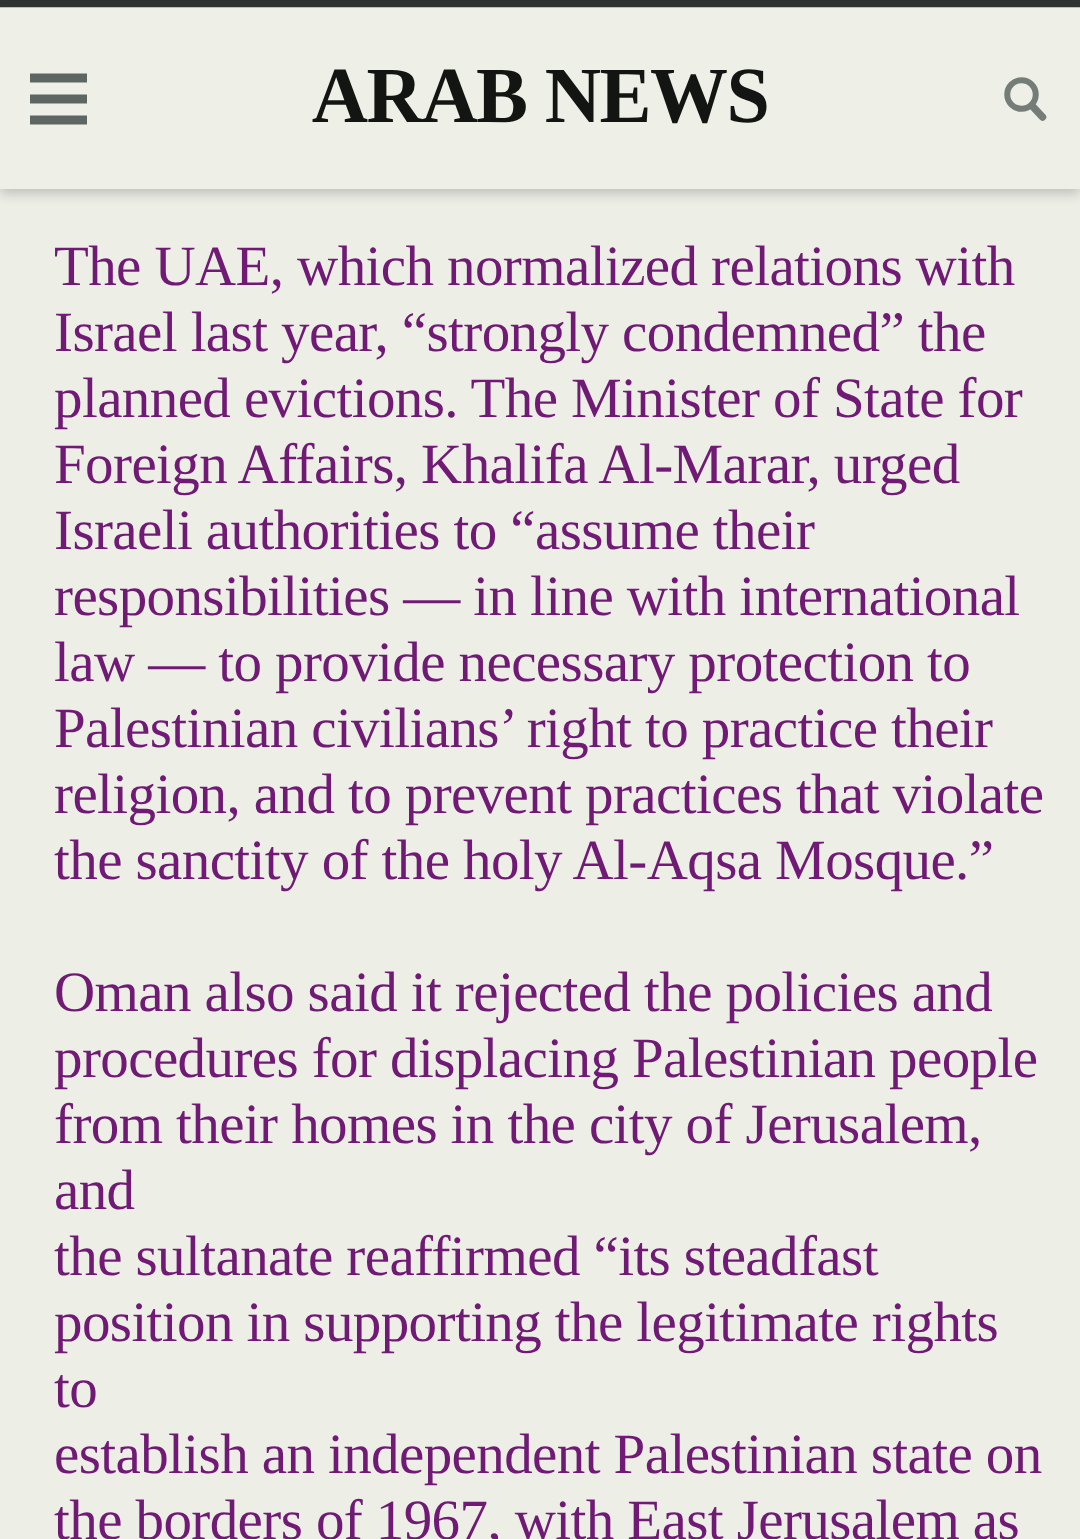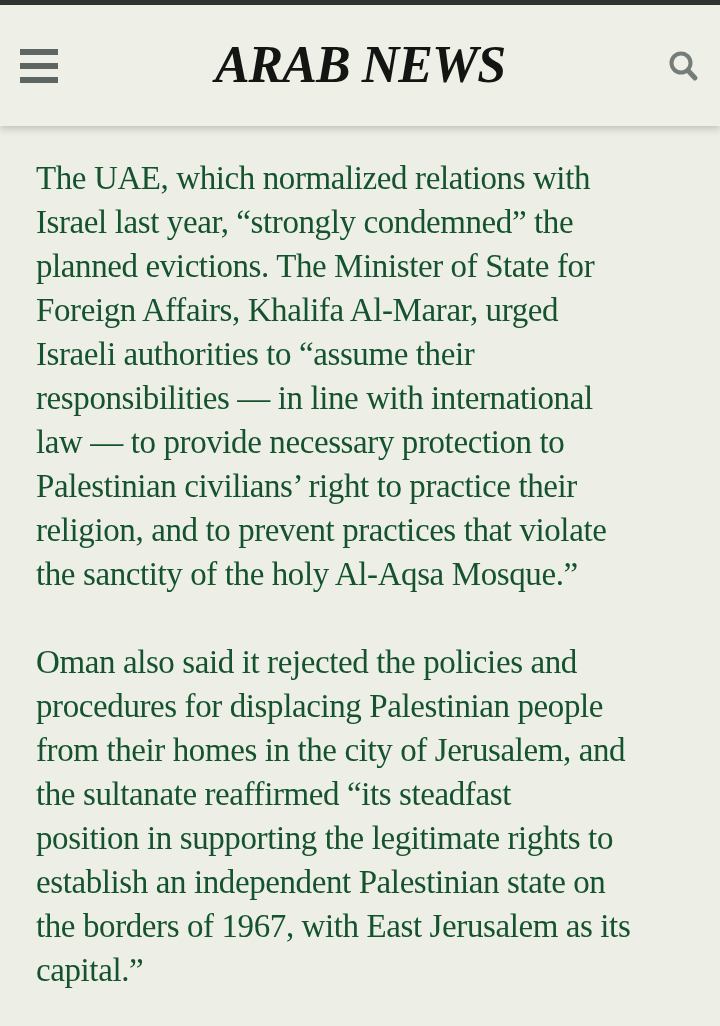--- a/index.html
+++ b/index.html
@@ -19,21 +19,20 @@
     height: 5px;
     background: #2f3432;
   }
   .header {
     position: relative;
     height: 121px;
     background: #eef0e8;
     box-shadow: 0 3px 7px rgba(60, 65, 60, 0.25);
     display: flex;
     align-items: flex-start;
-    font-style: italic;
   }
   .menu-btn {
     position: absolute;
     left: 20px;
     top: 44px;
     width: 38px;
     height: 34px;
     display: flex;
     flex-direction: column;
     justify-content: space-between;
@@ -71,24 +70,24 @@
     background: transparent;
     border: none;
     padding: 0;
     cursor: pointer;
   }
   .article {
     padding: 30px 24px 0 36px;
   }
   .article p {
     margin: 0 0 44px 0;
-    font-size: 33px;
+    font-size: 38px;
     line-height: 44px;
     letter-spacing: -0.4px;
-    color: #14532d;
+    color: #701a75;
     white-space: pre-line;
   }
 </style>
 </head>
 <body>
 
 <div class="top-bar"></div>
 
 <header class="header">
   <button class="menu-btn" aria-label="menu">

